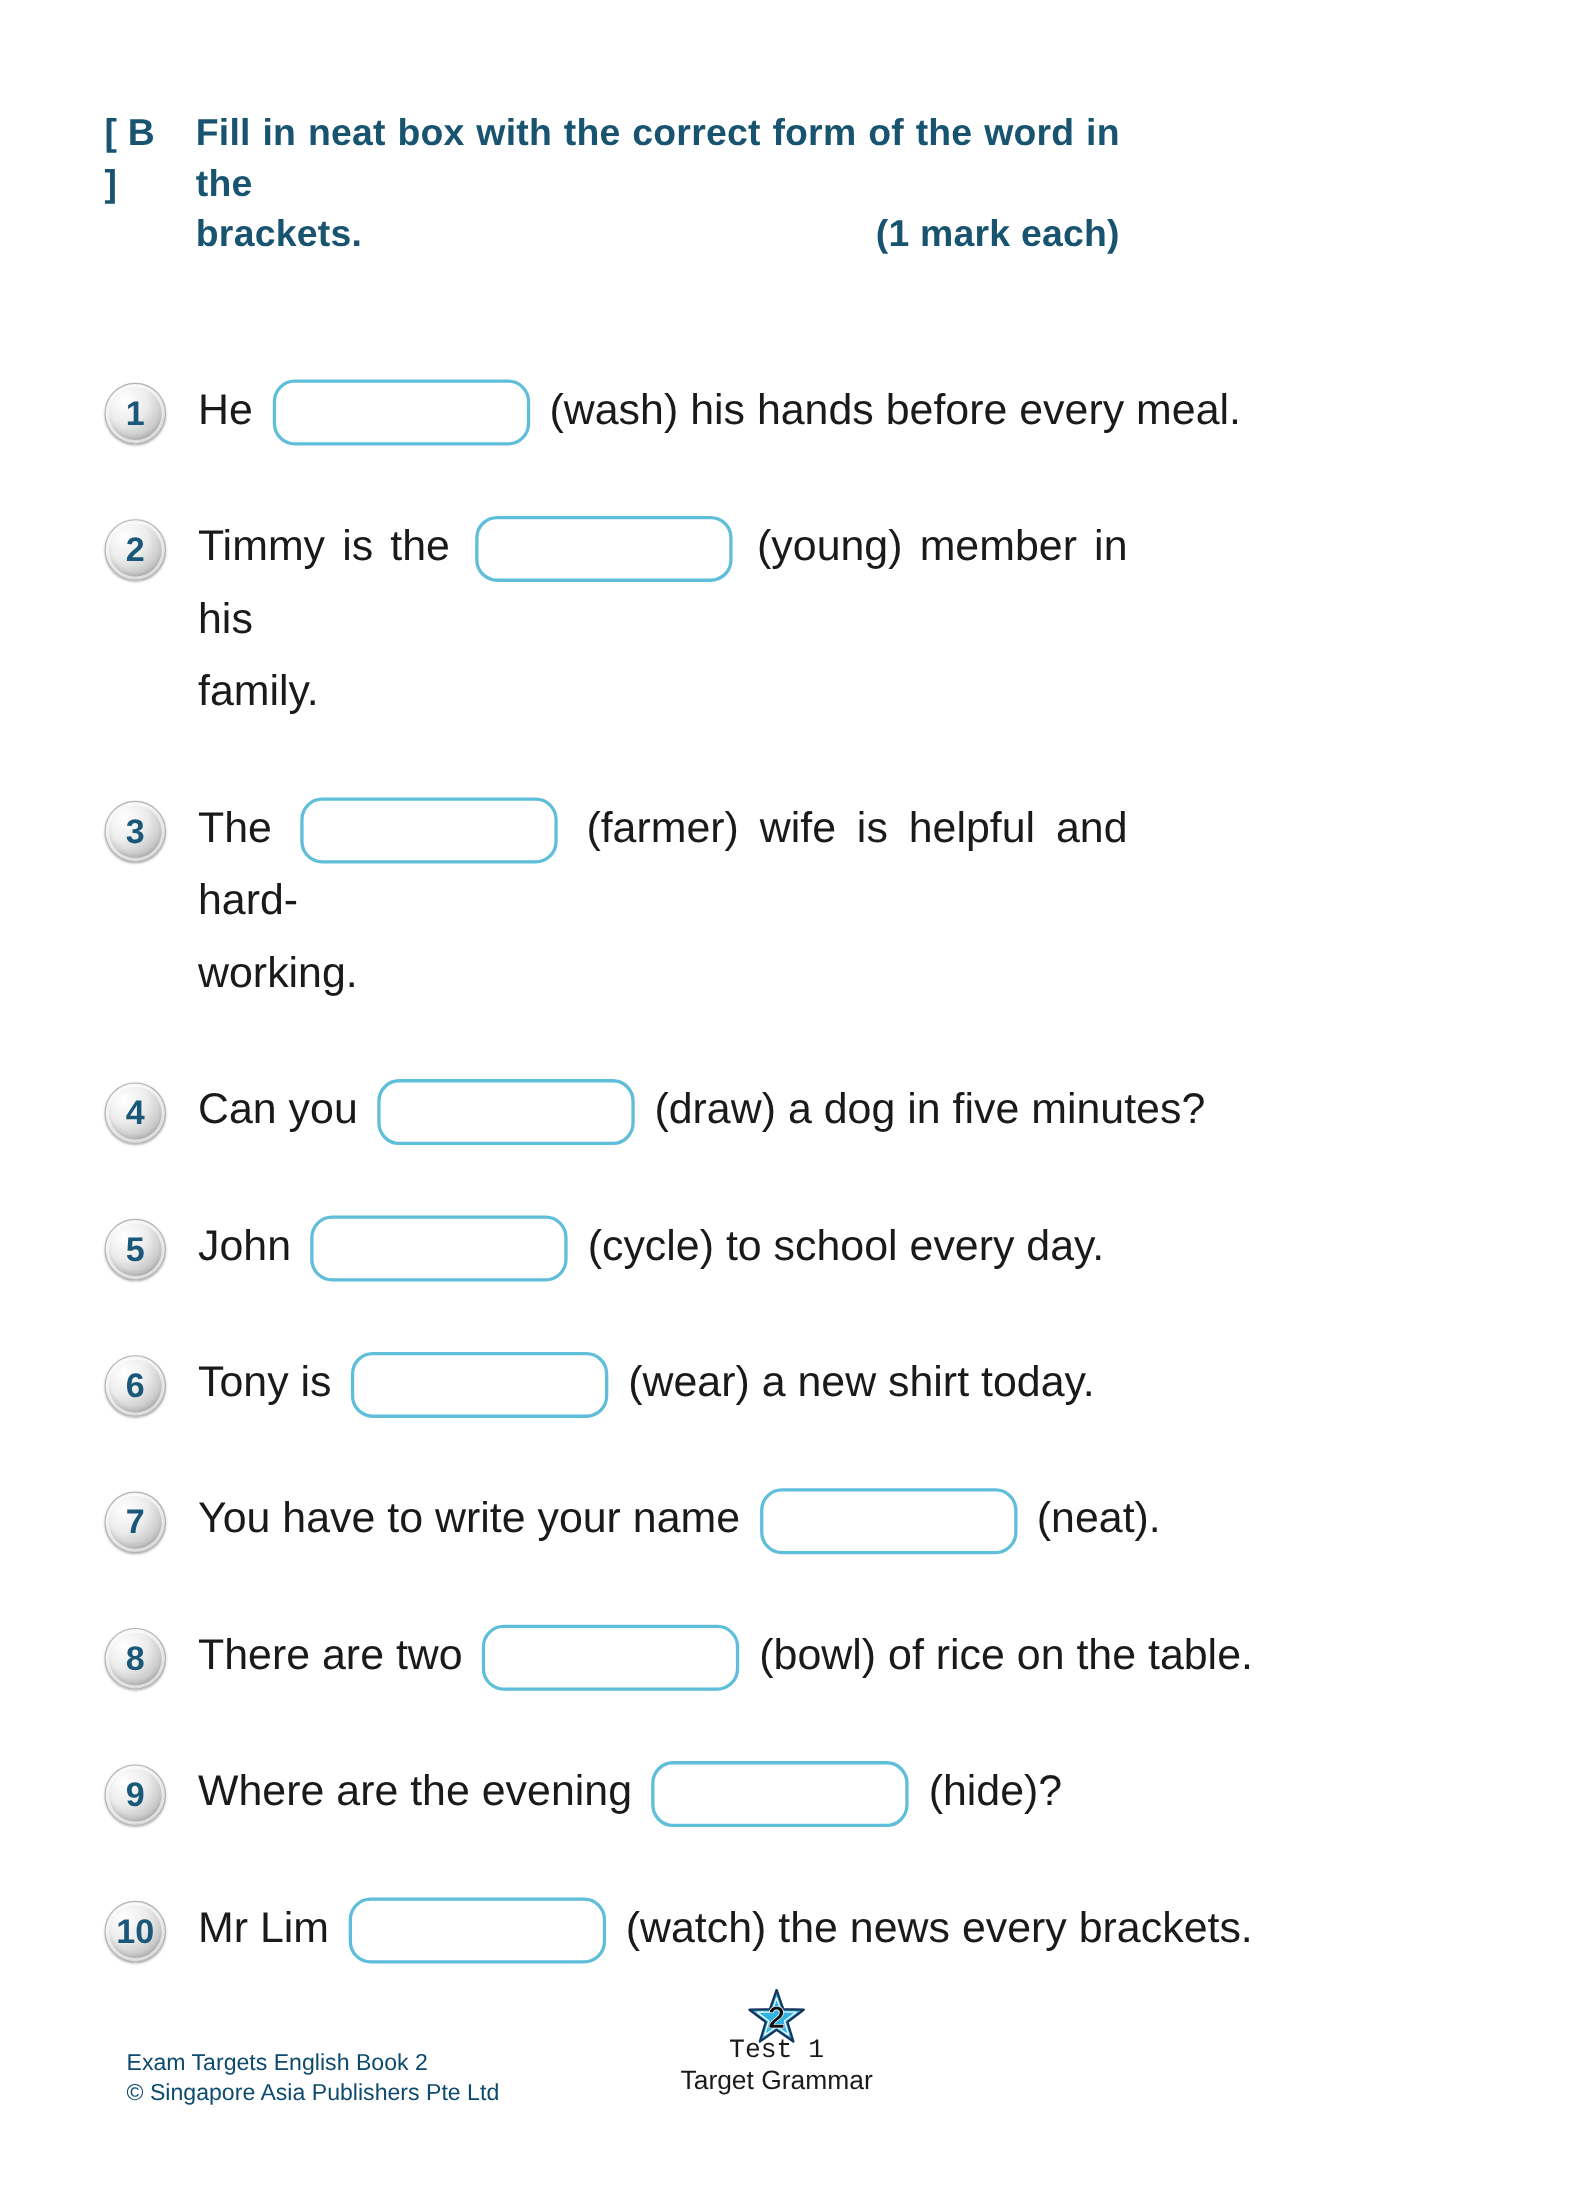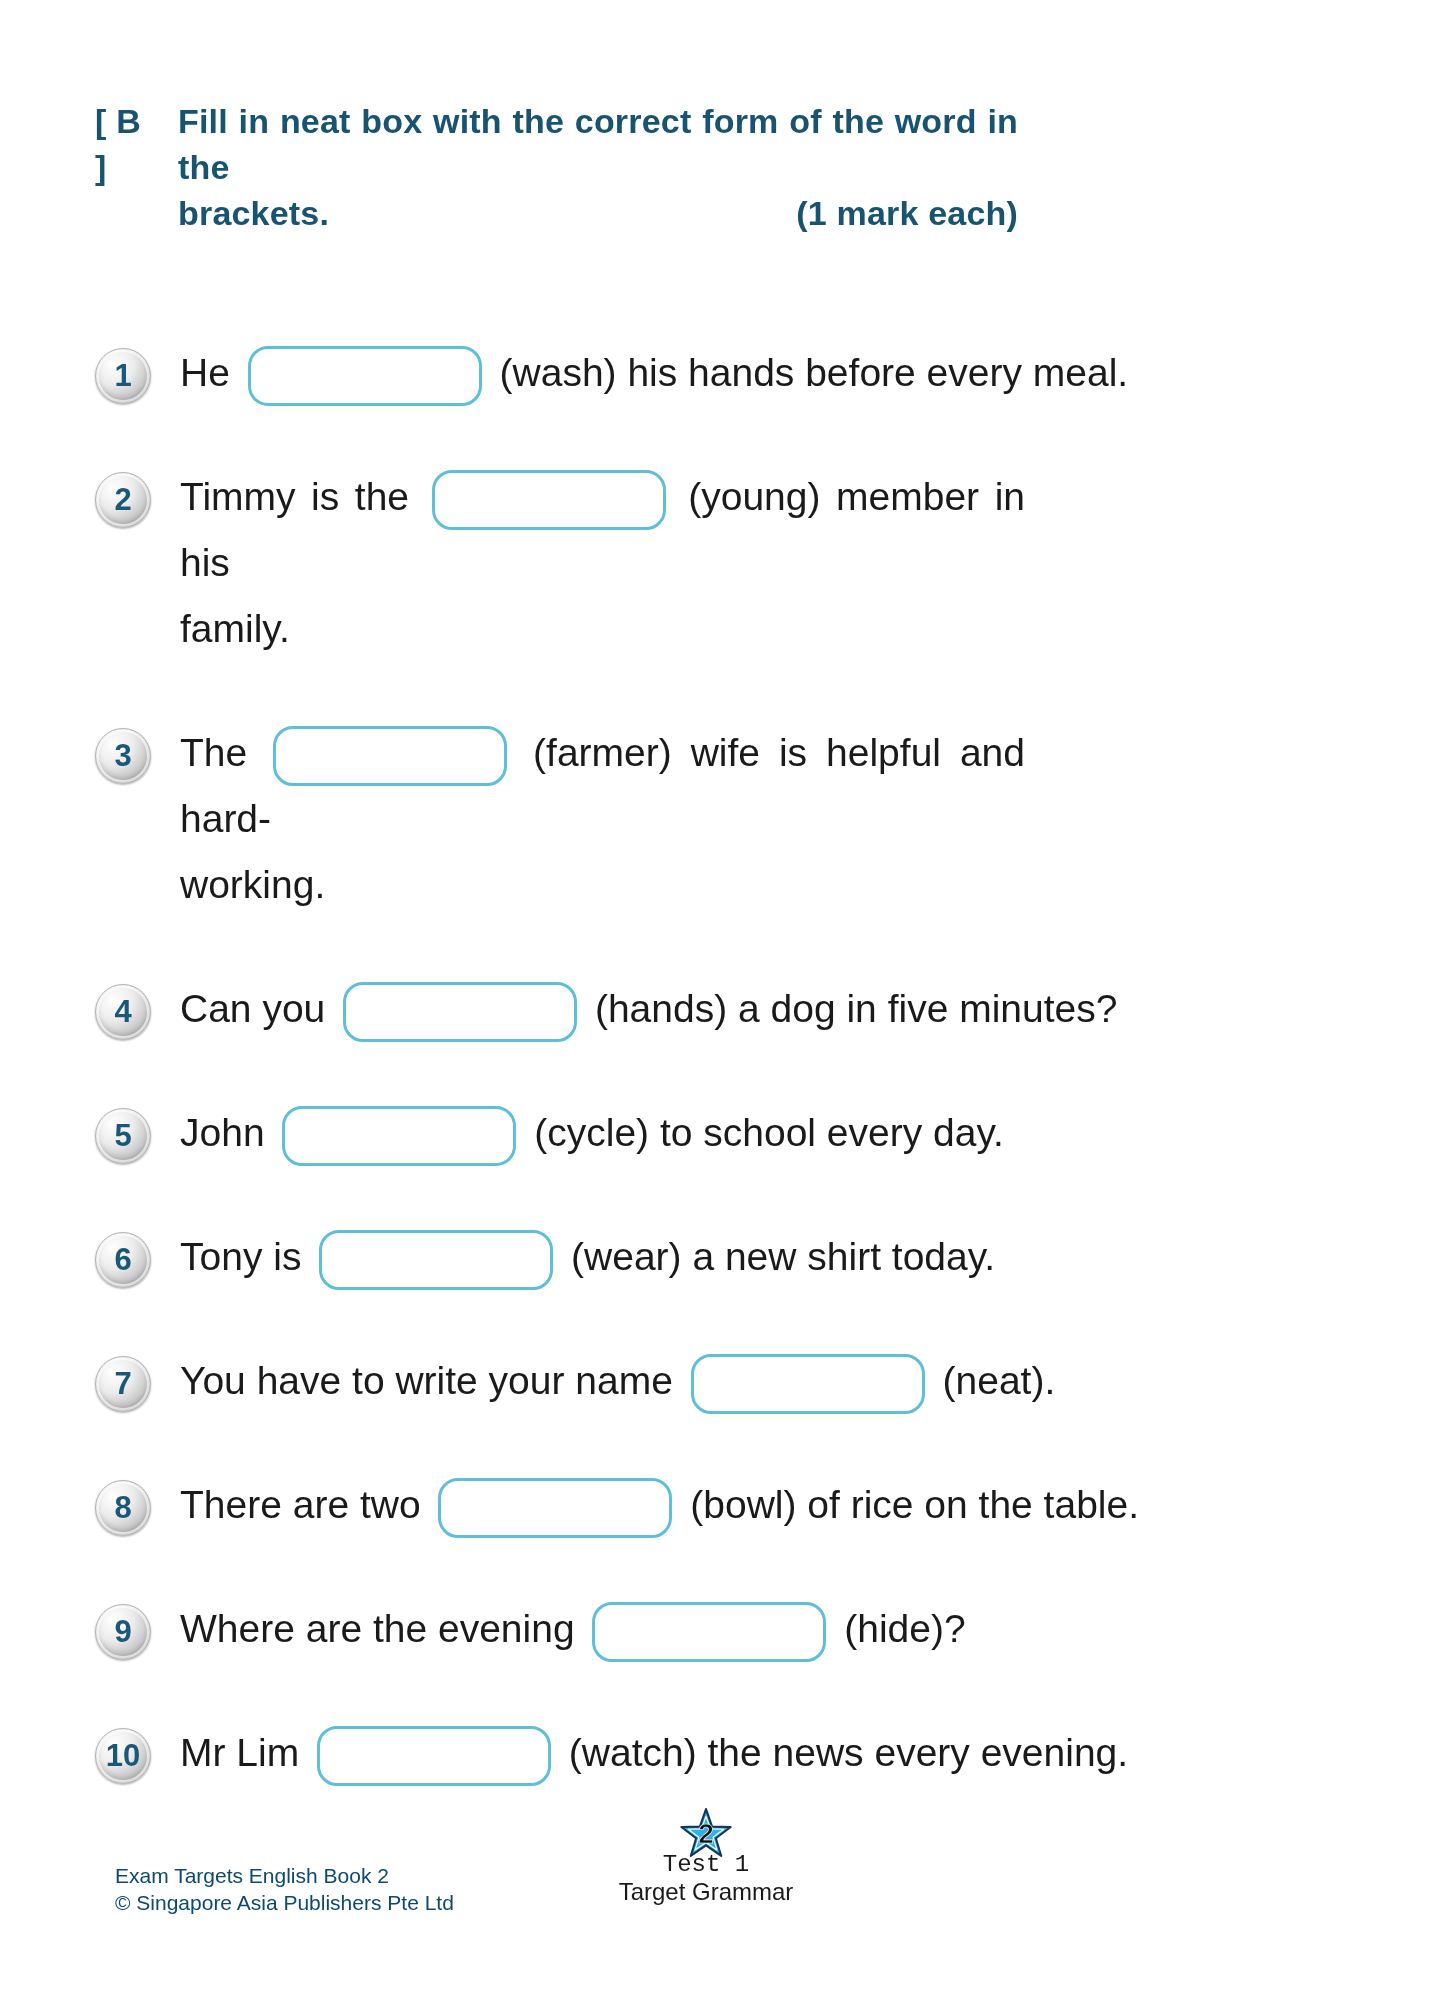--- a/index.html
+++ b/index.html
@@ -85,21 +85,21 @@
     <div class="qtext">
       <div class="qline stretch"><span>The </span><span class="answer-box" role="textbox"></span><span> (farmer) wife is helpful and hard-</span></div>
       <div class="qline2">working.</div>
     </div>
   </div>
       <div class="question">
     <div class="badge">
       <span>4</span>
     </div>
     <div class="qtext">
-      <div class="qline"><span>Can you </span><span class="answer-box" role="textbox"></span><span> (hands) a dog in five minutes?</span></div>
+      <div class="qline"><span>Can you </span><span class="answer-box" role="textbox"></span><span> (draw) a dog in five minutes?</span></div>
 
     </div>
   </div>
       <div class="question">
     <div class="badge">
       <span>5</span>
     </div>
     <div class="qtext">
       <div class="qline"><span>John </span><span class="answer-box" role="textbox"></span><span> (cycle) to school every day.</span></div>
 
@@ -139,21 +139,21 @@
     <div class="qtext">
       <div class="qline"><span>Where are the evening </span><span class="answer-box" role="textbox"></span><span> (hide)?</span></div>
 
     </div>
   </div>
       <div class="question">
     <div class="badge">
       <span>10</span>
     </div>
     <div class="qtext">
-      <div class="qline"><span>Mr Lim </span><span class="answer-box" role="textbox"></span><span> (watch) the news every evening.</span></div>
+      <div class="qline"><span>Mr Lim </span><span class="answer-box" role="textbox"></span><span> (watch) the news every brackets.</span></div>
 
     </div>
   </div>
     </div>
 </div>
 
 <div class="footer-left">
   <div>Exam Targets English Book 2</div>
   <div>© Singapore Asia Publishers Pte Ltd</div>
 </div>

